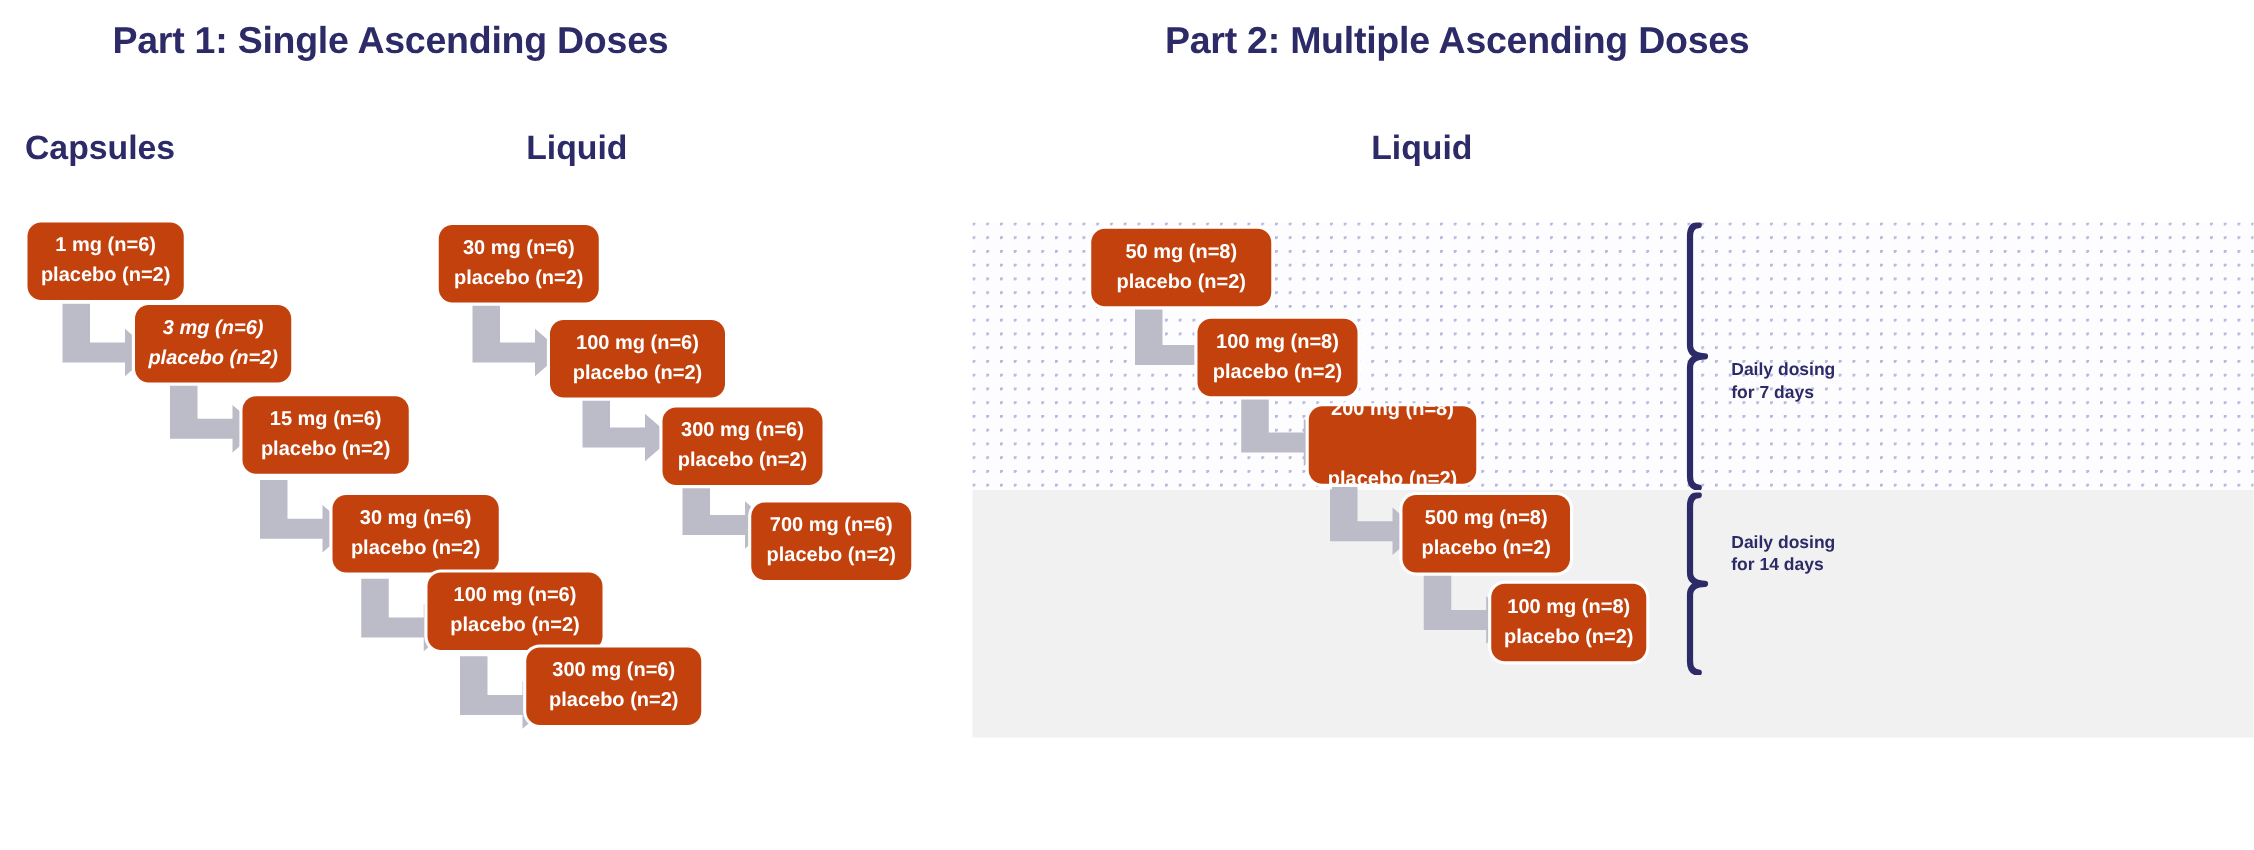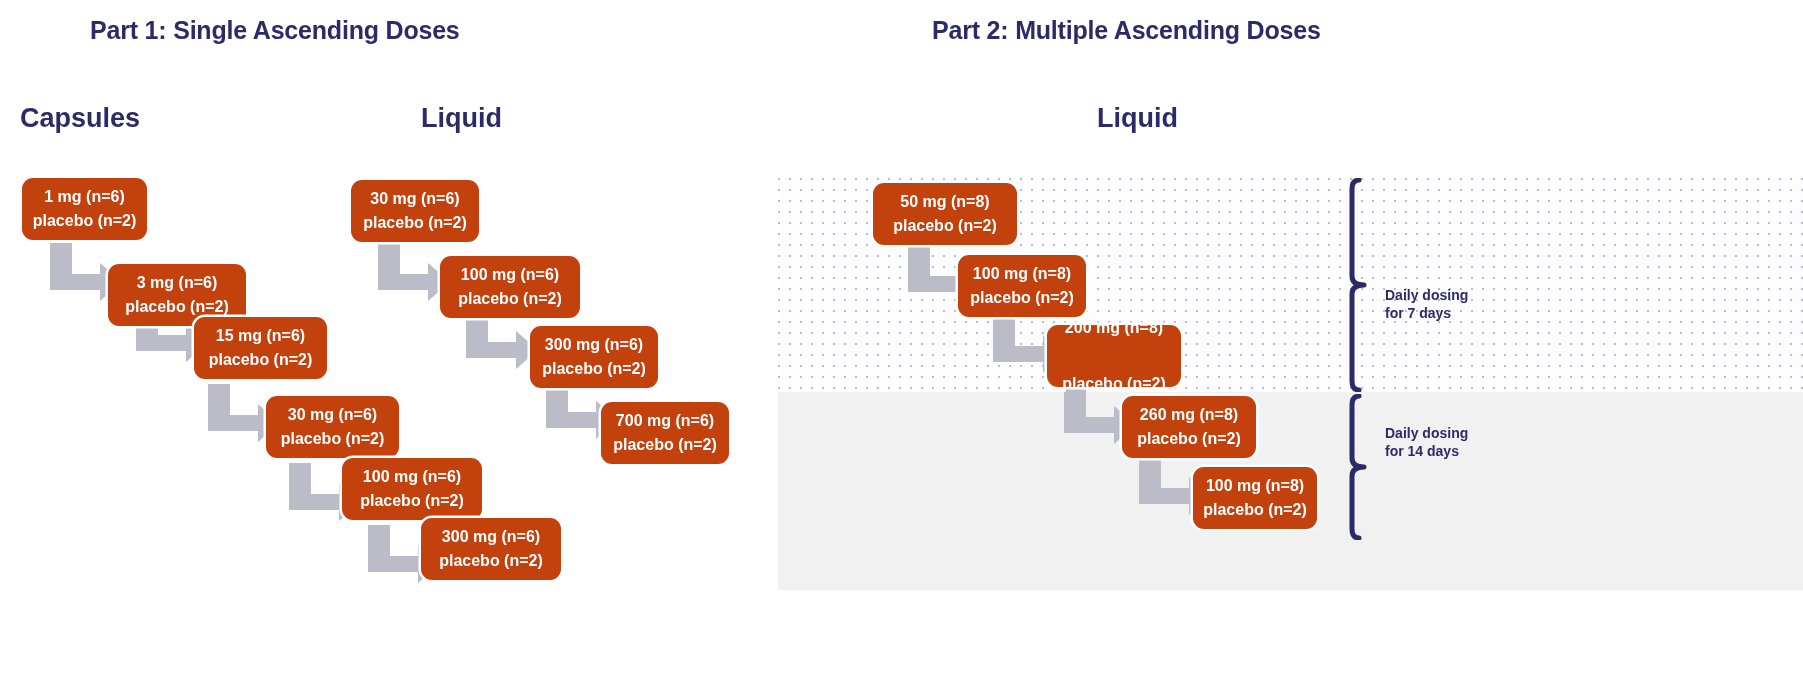--- a/index.html
+++ b/index.html
@@ -36,21 +36,21 @@
     top: 392px;
     width: 1025px;
     height: 198px;
     background-color: #f1f1f1;
   }
 
   
   .part-title {
     position: absolute;
     color: #2d2a68;
-    font-size: 25px;
+    font-size: 30px;
     font-weight: bold;
     letter-spacing: -0.2px;
     white-space: nowrap;
   }
   .col-title {
     position: absolute;
     color: #2d2a68;
     font-size: 27px;
     font-weight: bold;
     white-space: nowrap;
@@ -137,21 +137,21 @@
 <div class="arrow" style="left:368px; top:525px;">
   <svg width="72" height="62" viewBox="0 0 72 62">
     <path d="M0 0 H22 V31 H50 V20 L72 39 L50 58 V47 H0 Z" fill="#bcbcc9"></path>
   </svg>
 </div>
 
 <div class="dose-box" style="left:22px;  top:178px; width:125px; height:62px;">
   <span class="line">1 mg (n=6)</span>
   <span class="line">placebo (n=2)</span>
 </div>
-<div class="dose-box" style="left:108px; top:264px; width:138px; height:62px;">
+<div class="dose-box" style="left:108px; top:244px; width:125px; height:62px;font-style:italic;">
   <span class="line">3 mg (n=6)</span>
   <span class="line">placebo (n=2)</span>
 </div>
 <div class="dose-box" style="left:194px; top:317px; width:133px; height:62px;">
   <span class="line">15 mg (n=6)</span>
   <span class="line">placebo (n=2)</span>
 </div>
 <div class="dose-box" style="left:266px; top:396px; width:133px; height:62px;">
   <span class="line">30 mg (n=6)</span>
   <span class="line">placebo (n=2)</span>
@@ -225,21 +225,21 @@
 </div>
 <div class="dose-box" style="left:958px;  top:255px; width:128px; height:62px;">
   <span class="line">100 mg (n=8)</span>
   <span class="line">placebo (n=2)</span>
 </div>
 <div class="dose-box" style="left:1047px; top:325px; width:134px; height:62px;gap:32px;">
   <span class="line">200 mg (n=8)</span>
   <span class="line">placebo (n=2)</span>
 </div>
 <div class="dose-box" style="left:1122px; top:396px; width:134px; height:62px;">
-  <span class="line">260 mg (n=8)</span>
+  <span class="line">500 mg (n=8)</span>
   <span class="line">placebo (n=2)</span>
 </div>
 <div class="dose-box" style="left:1193px; top:467px; width:124px; height:62px;">
   <span class="line">100 mg (n=8)</span>
   <span class="line">placebo (n=2)</span>
 </div>
 
 <div class="bracket" style="left:1349px; top:178px;">
   <svg width="18" height="214" viewBox="0 0 18 214">
     <path d="M10 2 Q3 2 3 11 V98 Q3 107 15 107 Q3 107 3 116 V203 Q3 212 10 212" fill="none" stroke="#2d2a68" stroke-width="5" stroke-linecap="round" stroke-linejoin="round"></path>

